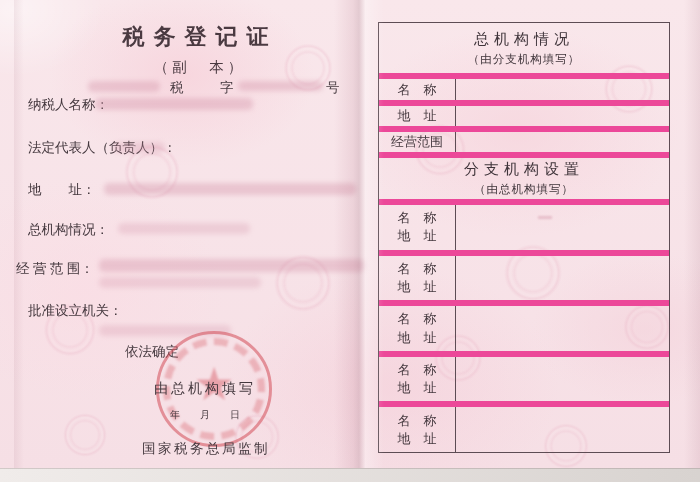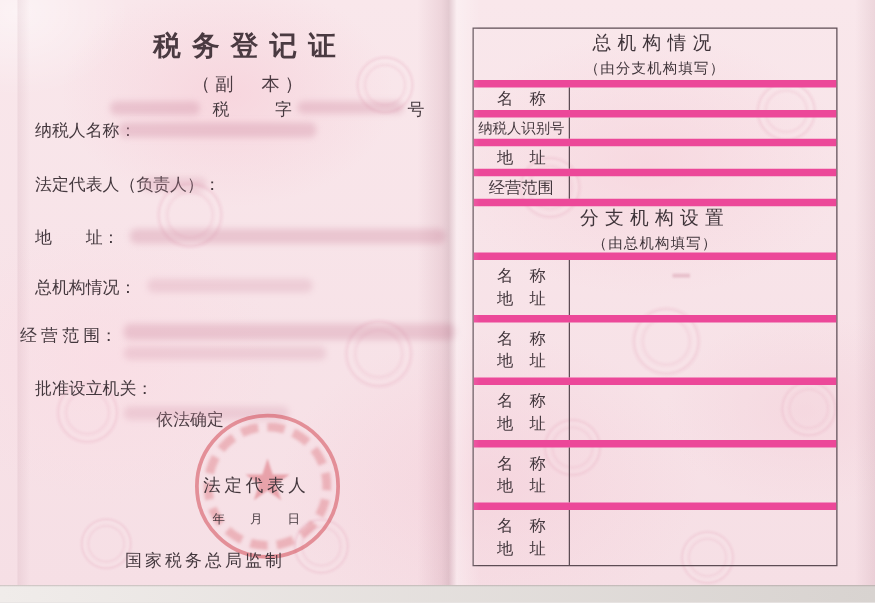--- a/index.html
+++ b/index.html
@@ -53,21 +53,21 @@
   .stamp{position:absolute;left:156px;top:331px;width:116px;height:116px;}
   .stamp .ring{position:absolute;left:0;top:0;right:0;bottom:0;border-radius:50%;
     border:3px solid rgba(211,76,88,.55);filter:blur(.6px);}
   .stamp .arc{position:absolute;left:7px;top:7px;right:7px;bottom:7px;border-radius:50%;
     border:7px dashed rgba(211,76,88,.30);filter:blur(1.3px);}
   .stamp .star{position:absolute;left:50%;top:46%;transform:translate(-50%,-50%);
     font-size:46px;color:rgba(211,76,88,.42);filter:blur(1px);
     font-family:"DejaVu Sans",sans-serif;}
   .issue-block{position:absolute;left:138px;top:380px;width:134px;text-align:center;font-size:14px;letter-spacing:3px;}
   .date-line{position:absolute;left:138px;top:408px;width:134px;text-align:center;font-size:10px;}
-  .footer-line{position:absolute;left:100px;top:440px;width:170px;text-align:left;font-size:13.5px;letter-spacing:2.5px;}
+  .footer-line{position:absolute;left:100px;top:440px;width:170px;text-align:right;font-size:13.5px;letter-spacing:2.5px;}
   .table{
     position:absolute;left:378px;top:22px;width:292px;height:431px;
     border:1.5px solid #5d4c54;display:flex;flex-direction:column;box-sizing:border-box;
   }
   .trow{display:flex;border-top:6px solid #ec4899;box-sizing:border-box;}
   .trow.first{border-top:none;}
   .thead{flex-direction:column;align-items:center;justify-content:center;}
   .th-title{font-size:15px;letter-spacing:5px;color:#3f343a;}
   .th-sub{font-size:11.5px;letter-spacing:1px;margin-top:3px;color:#3f343a;}
   .tlabel{width:77px;border-right:1px solid #5d4c54;display:flex;align-items:center;
@@ -108,53 +108,49 @@
   <span class="txt label" style="left:326px;top:79px;">号</span>
   <div class="smudge" style="left:88px;top:81px;width:72px;height:11px;"></div>
   <div class="smudge" style="left:238px;top:81px;width:85px;height:10px;"></div>
 
   <span class="txt label" style="left:28px;top:96px;">纳税人名称：</span>
   <span class="txt label" style="left:28px;top:139px;">法定代表人（负责人）：</span>
   <span class="txt label" style="left:28px;top:181px;">地　　址：</span>
   <span class="txt label" style="left:28px;top:221px;">总机构情况：</span>
   <span class="txt label" style="left:16px;top:260px;">经 营 范 围：</span>
   <span class="txt label" style="left:28px;top:302px;">批准设立机关：</span>
-  <span class="txt label" style="left:125px;top:327px;">依法确定</span>
+  <span class="txt label" style="left:125px;top:343px;">依法确定</span>
 
   <div class="smudge" style="left:95px;top:98px;width:158px;height:12px;"></div>
   <div class="smudge light" style="left:113px;top:142px;width:52px;height:11px;"></div>
   <div class="smudge" style="left:104px;top:183px;width:252px;height:12px;"></div>
   <div class="smudge light" style="left:118px;top:223px;width:132px;height:11px;"></div>
   <div class="smudge" style="left:99px;top:259px;width:266px;height:13px;"></div>
   <div class="smudge light" style="left:99px;top:277px;width:162px;height:11px;"></div>
   <div class="smudge light" style="left:99px;top:325px;width:132px;height:11px;"></div>
 
   <div class="stamp">
     <div class="ring"></div>
     <div class="arc"></div>
     <div class="star">★</div>
   </div>
 
-  <div class="issue-block">法定代表人</div>
+  <div class="issue-block">由总机构填写</div>
   <div class="date-line">年　　月　　日</div>
   <div class="footer-line">国家税务总局监制</div>
 
   <div class="table">
 
     <div class="trow thead first" style="height:50px;">
       <div class="th-title">总机构情况</div>
       <div class="th-sub">（由分支机构填写）</div>
     </div>
 
     <div class="trow" style="height:27px;">
       <div class="tlabel">名　称</div>
-      <div class="tvalue"></div>
-    </div>
-    <div class="trow" style="height:27px;">
-      <div class="tlabel small">纳税人识别号</div>
       <div class="tvalue"></div>
     </div>
     <div class="trow" style="height:26px;">
       <div class="tlabel">地　址</div>
       <div class="tvalue"></div>
     </div>
     <div class="trow" style="height:26px;gap:24px;">
       <div class="tlabel">经营范围</div>
       <div class="tvalue"></div>
     </div>

